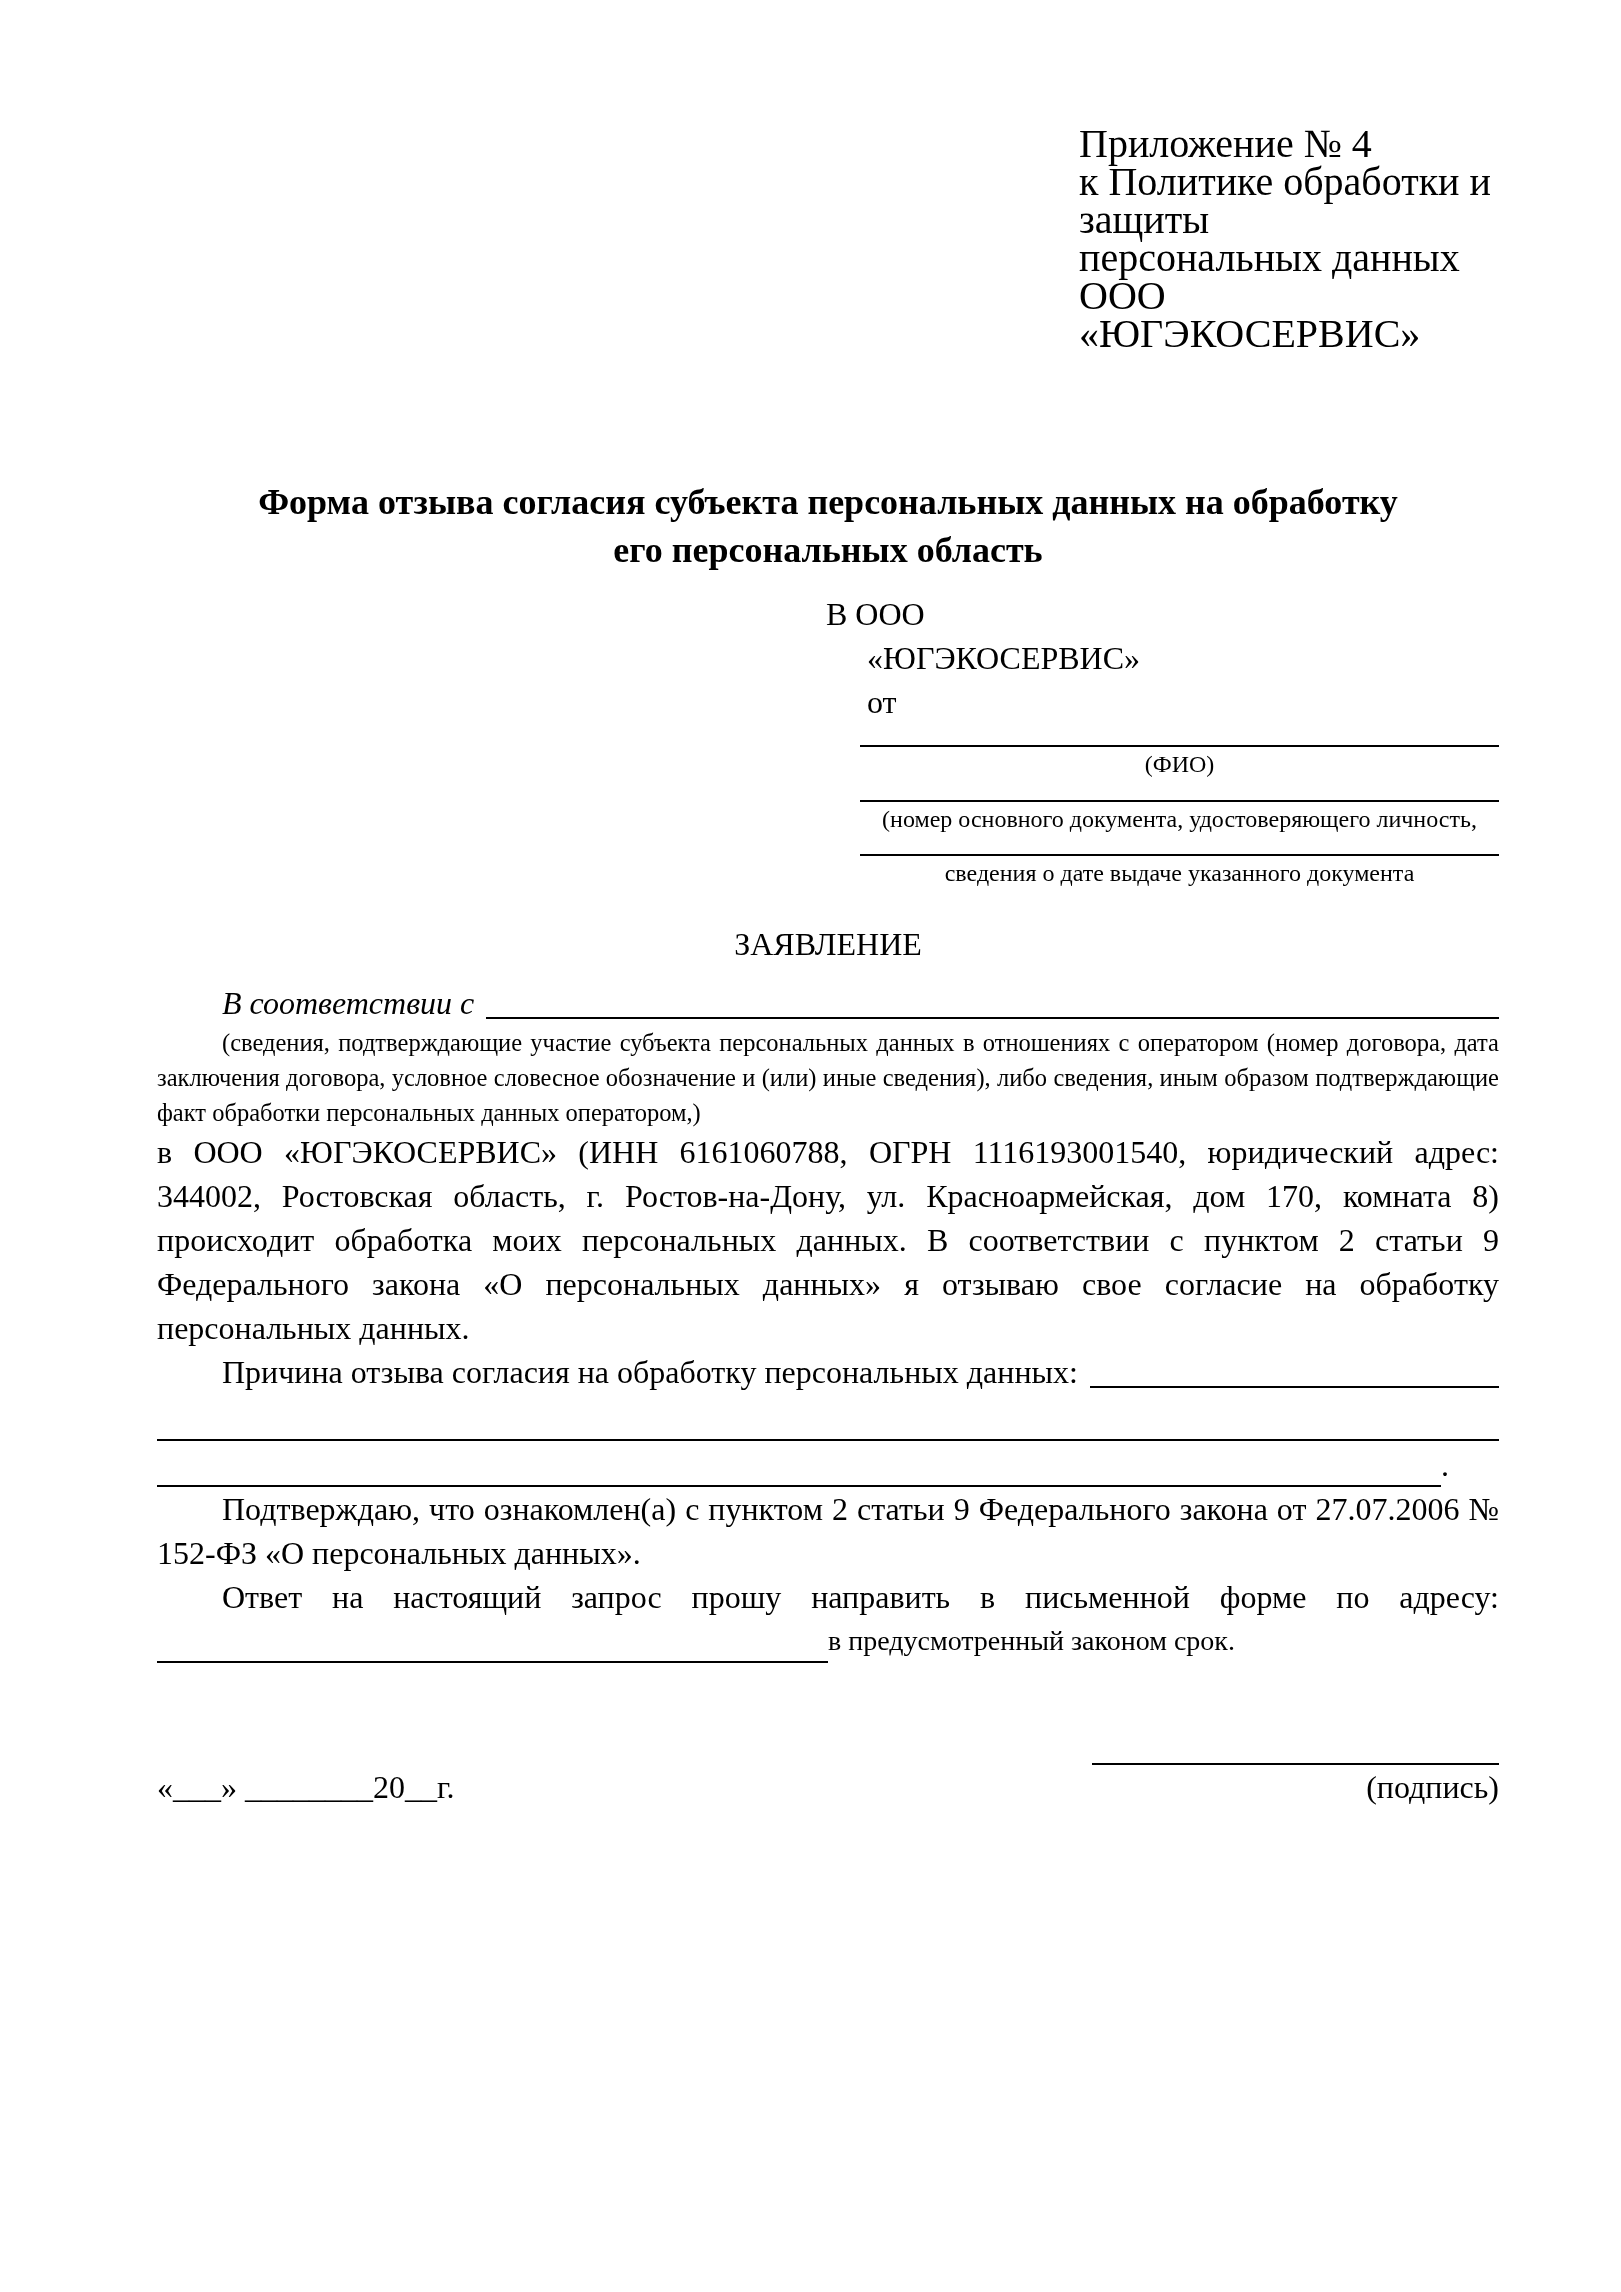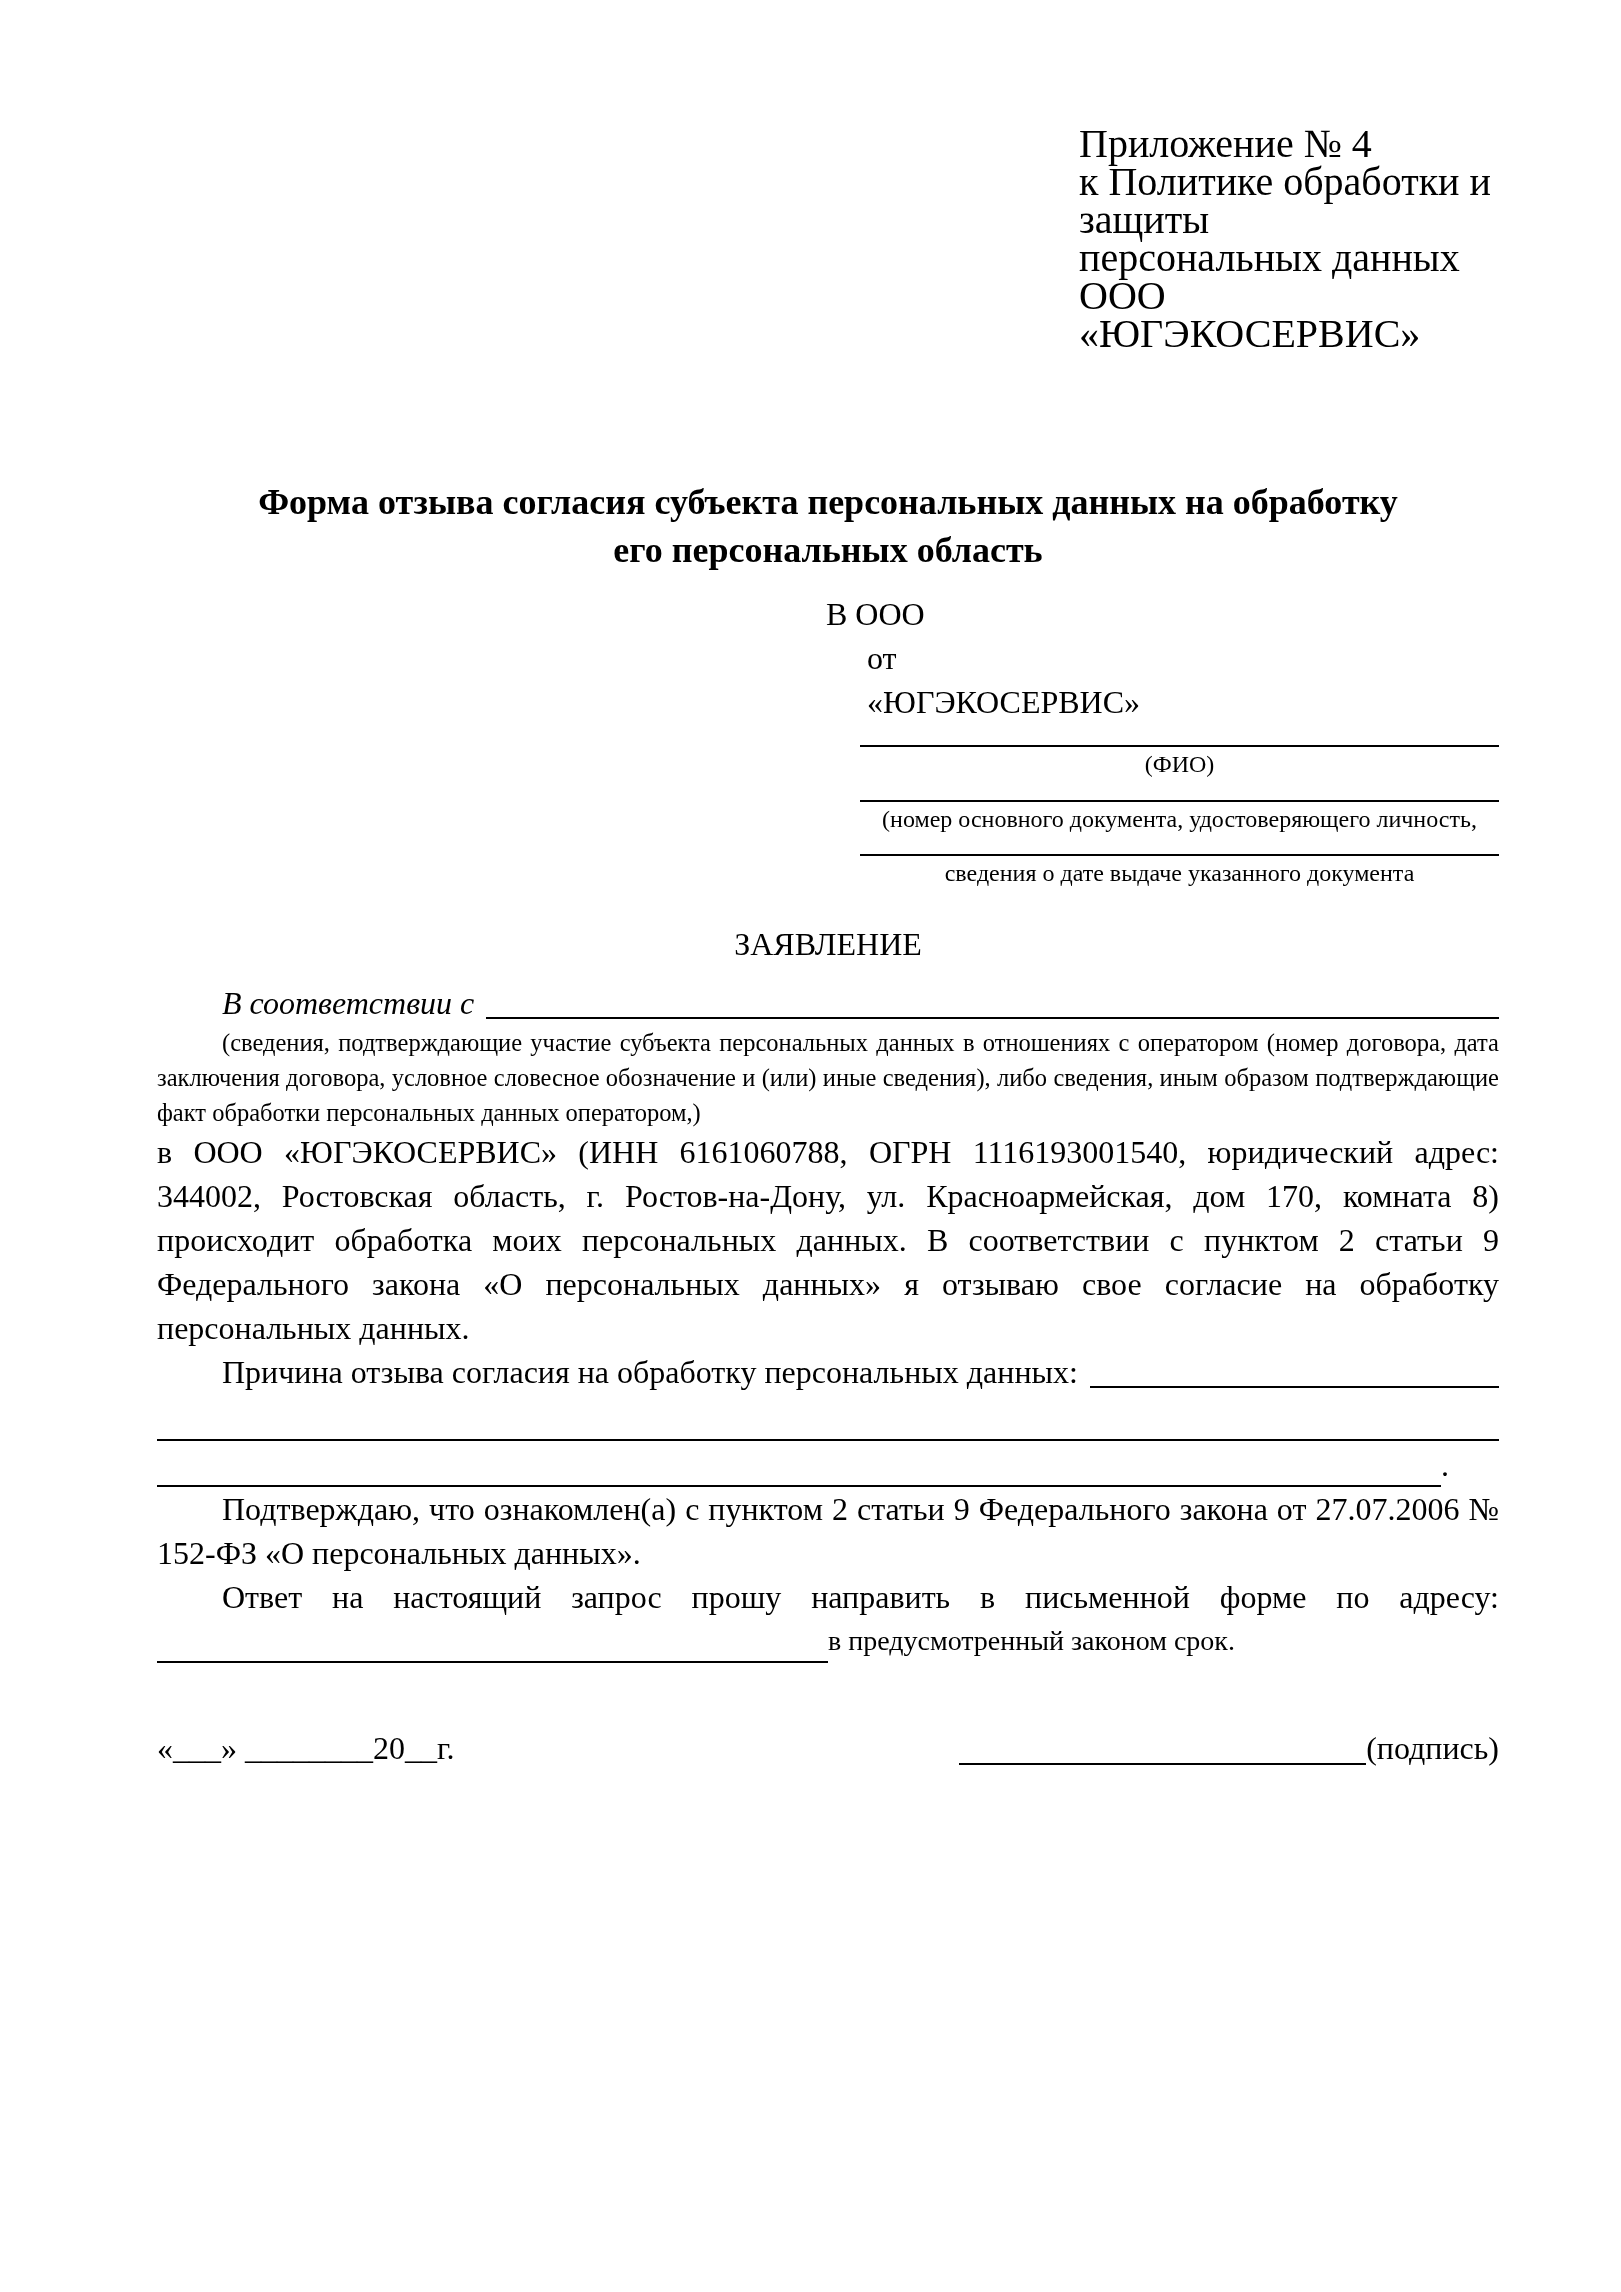--- a/index.html
+++ b/index.html
@@ -120,21 +120,21 @@
   }
   
   .footer-row {
     display: flex;
     justify-content: space-between;
     align-items: flex-end;
     margin-top: 63px;
     font-size: 32px;
     line-height: 44px;
   }
-  .signature-group { display: flex; align-items: flex-start; }
+  .signature-group { display: flex; align-items: flex-end; flex-direction: column; }
   .signature-group .rule {
     width: 407px;
     height: 39px;
     border-bottom: 2.9px solid #000;
   }
 </style>
 </head>
 <body>
 
 <div class="page">
@@ -146,22 +146,22 @@
     <div>ООО «ЮГЭКОСЕРВИС»</div>
   </div>
 
   <div class="doc-title">
     <div>Форма отзыва согласия субъекта персональных данных на обработку</div>
     <div>его персональных область</div>
   </div>
 
   <div class="addressee">
     <div>В ООО</div>
+    <div class="indent">«ЮГЭКОСЕРВИС»</div>
     <div class="indent">от</div>
-    <div class="indent">«ЮГЭКОСЕРВИС»</div>
 
     <div class="blank-field">
       <div class="rule"></div>
       <div class="caption">(ФИО)</div>
     </div>
     <div class="blank-field">
       <div class="rule"></div>
       <div class="caption">(номер основного документа, удостоверяющего личность,</div>
     </div>
     <div class="blank-field">

